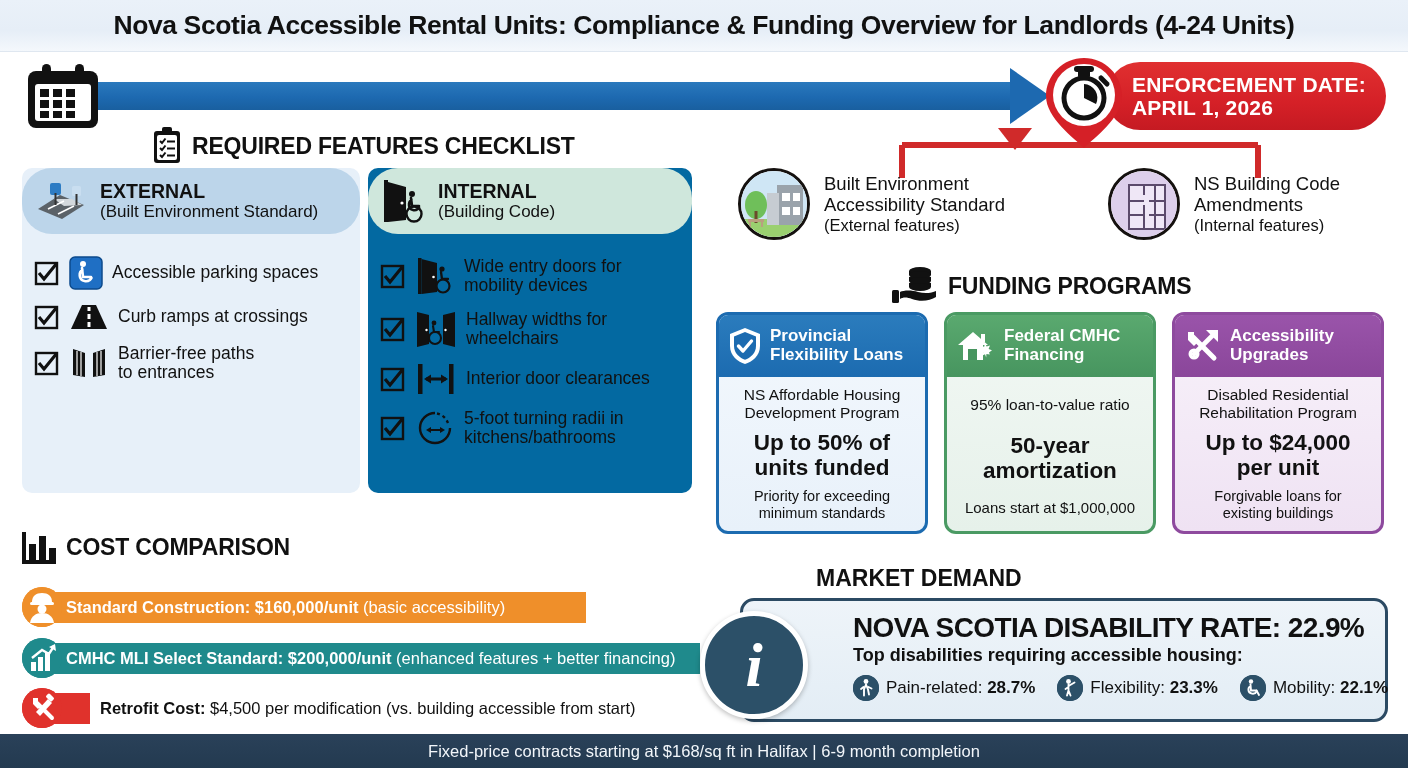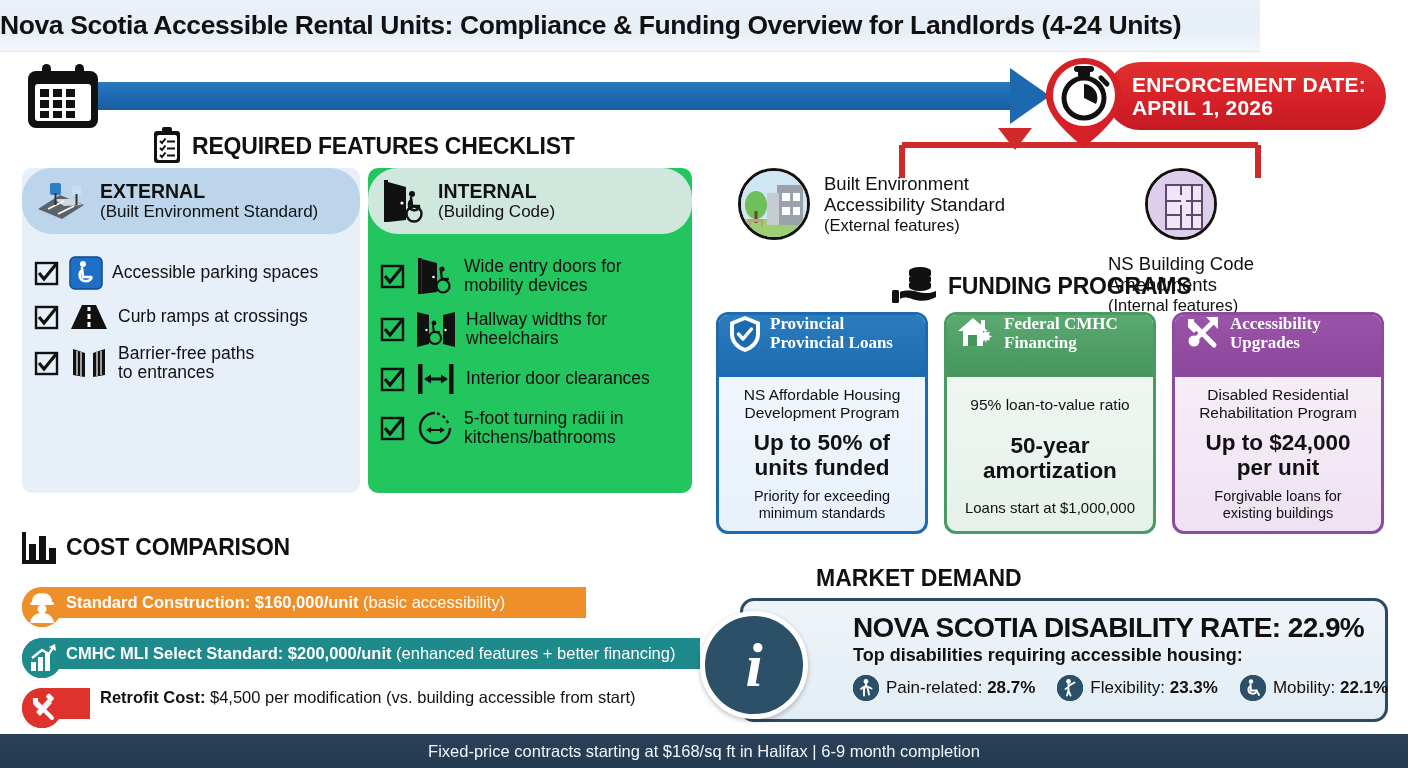--- a/index.html
+++ b/index.html
@@ -8,23 +8,23 @@
     font-family: "Liberation Sans", sans-serif;
     background: #ffffff;
     position: relative;
     overflow: hidden;
     color: #111;
   }
   .stage { position: relative; width: 1408px; height: 768px; background:#fff; }
 
   
   .title-band {
-    position: absolute; left:0; top:0; width:1260px; height:52px;
+    position: absolute; left:0; top:0; width:1408px; height:52px;
     background: linear-gradient(180deg,#eaf1f9 0%, #e6eef7 60%, #f4f8fc 100%);
-    display:flex; align-items:center; 
+    display:flex; align-items:center; justify-content:center;
     border-bottom: 1px solid #dfe7f0;
   }
   .title-band h1 {
     font-size: 26.5px; font-weight: 800; letter-spacing:-0.4px;
     color:#111; white-space:nowrap;
   }
 
   
   .cal-icon { position:absolute; left:26px; top:64px; width:74px; height:66px; }
   .arrow-bar {
@@ -63,50 +63,50 @@
   .phead .ptxt .t1 { font-size:19.5px; font-weight:800; }
   .phead .ptxt .t2 { font-size:17px; font-weight:400; }
   .panel .pbody { padding:22px 12px 10px 12px; }
   .crow { display:flex; align-items:center; gap:9px; margin-bottom:13px; }
   .crow:last-child { margin-bottom:4px; }
   .crow .ctext { font-size:17.5px; line-height:1.1; font-weight:500; }
   .crow .ctext .sub { display:block; font-weight:400; }
 
   #panel-external { left:22px; top:168px; width:338px; height:325px; background:#e7f0f9; }
   #panel-external .phead { background:#bcd5ea; }
-  #panel-internal { left:368px; top:168px; width:324px; height:325px; background:#22c55e; }
+  #panel-internal { left:368px; top:168px; width:324px; height:325px; background:#0369a1; }
   #panel-internal .phead { background:#cfe7dc; }
 
   
   .std { position:absolute; display:flex; align-items:center; gap:14px; }
   #std-built { left:738px; top:168px; }
-  #std-code  { left:1108px; top:168px;flex-direction:column; }
+  #std-code  { left:1108px; top:168px; }
   .std .bubble { width:72px; height:72px; border-radius:50%; border:3px solid #15110f; overflow:hidden; flex:0 0 auto; }
   .std .stxt { line-height:1.13; }
   .std .stxt .l1 { font-size:18.5px; font-weight:400; }
   .std .stxt .l2 { font-size:16.5px; font-weight:400; }
 
   
   .fcard { position:absolute; top:312px; width:212px; height:222px; border-radius:12px; overflow:hidden; }
-  .fcard .fhead { height:62px; display:flex; align-items:flex-start; gap:8px; padding:0 9px;font-family:Liberation Serif, serif; }
+  .fcard .fhead { height:62px; display:flex; align-items:center; gap:8px; padding:0 9px; }
   .fcard .fhead .ft { color:#fff; font-weight:800; font-size:17px; line-height:1.1; }
   .fcard .fbody { padding:9px 8px 6px; text-align:center; }
   .fcard .fbody .fl-sm { font-size:15.5px; line-height:1.16; }
   .fcard .fbody .fl-big { font-size:22.5px; font-weight:800; line-height:1.1; margin:9px 0 8px; }
   .fcard .fbody .fl-note { font-size:14.5px; line-height:1.16; }
 
   #fcard-prov { left:716px; border:3px solid #1c6bb0; background:linear-gradient(180deg,#f3f8fd,#e8f1fa); }
   #fcard-prov .fhead { background:linear-gradient(180deg,#2b7cbd,#1c6bb0); }
   #fcard-fed  { left:944px; border:3px solid #4a9a63; background:linear-gradient(180deg,#f2f8f4,#e6f1ea); }
   #fcard-fed  .fhead { background:linear-gradient(180deg,#5aa96f,#47955f); }
   #fcard-acc  { left:1172px; border:3px solid #8e4a9e; background:linear-gradient(180deg,#f8f2fa,#efe2f3); }
   #fcard-acc  .fhead { background:linear-gradient(180deg,#9a54aa,#8a469a); }
 
   
-  .costrow { position:absolute; display:flex; }
+  .costrow { position:absolute; display:flex; align-items:center; }
   .costrow .cbadge { width:40px; height:40px; border-radius:50%; flex:0 0 auto; position:relative; z-index:2; }
   .costrow .cbar { height:31px; display:flex; align-items:center; padding-left:26px; margin-left:-22px; }
   .costrow .cbar .ctxt { font-size:16.5px; font-weight:800; color:#fff; white-space:nowrap; }
   .costrow .cbar .ctxt .lt { font-weight:400; }
   #cost-1 { left:22px; top:587px; }
   #cost-1 .cbar { width:546px; background:#ef8f2a; }
   #cost-2 { left:22px; top:638px; }
   #cost-2 .cbar { width:660px; background:#1f8a8c; }
   #cost-3 { left:22px; top:688px; }
   #cost-3 .cbar { width:50px; background:#e0322c; }
@@ -486,21 +486,21 @@
     <div class="fhead">
       <span>
         <svg viewBox="0 0 34 38" width="34" height="38">
             <path d="M17,1 L32,7 V19 C32,29 24,35 17,37 C10,35 2,29 2,19 V7 Z" fill="#fff"></path>
             <path d="M17,5 L28,9.5 V19 C28,26.5 22,31 17,32.8 C12,31 6,26.5 6,19 V9.5 Z" fill="#1c6bb0"></path>
             <path d="M10.5,19 l4.5,5 l8.5,-10" stroke="#fff" stroke-width="3.4" fill="none" stroke-linecap="round" stroke-linejoin="round"></path>
           </svg>
       </span>
       <span class="ft">
         <span style="display:block">Provincial</span>
-        <span style="display:block">Provincial Loans</span>
+        <span style="display:block">Flexibility Loans</span>
       </span>
     </div>
     <div class="fbody">
       <div class="fl-sm">NS Affordable Housing</div>
       <div class="fl-sm">Development Program</div>
       <div class="fl-big">
         <span style="display:block">Up to 50% of</span>
         <span style="display:block">units funded</span>
       </div>
       <div class="fl-note">Priority for exceeding</div>

